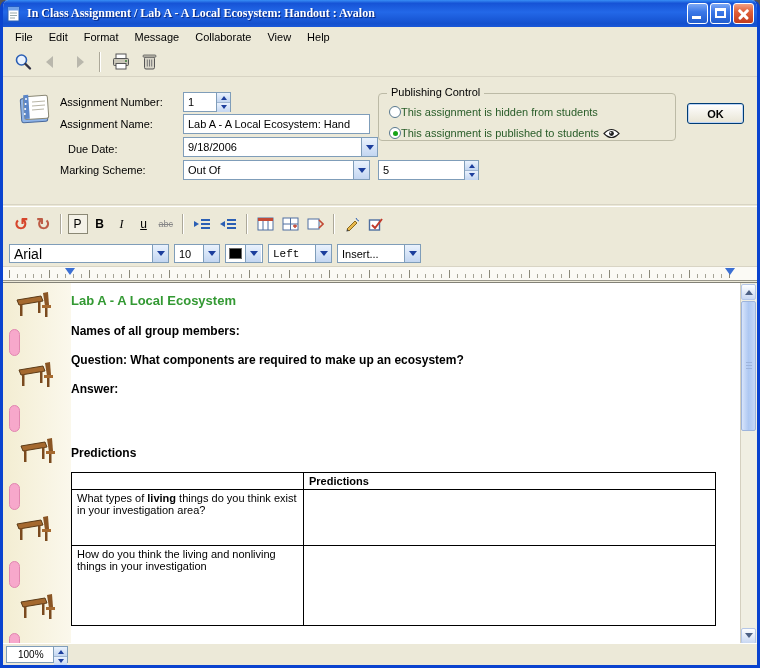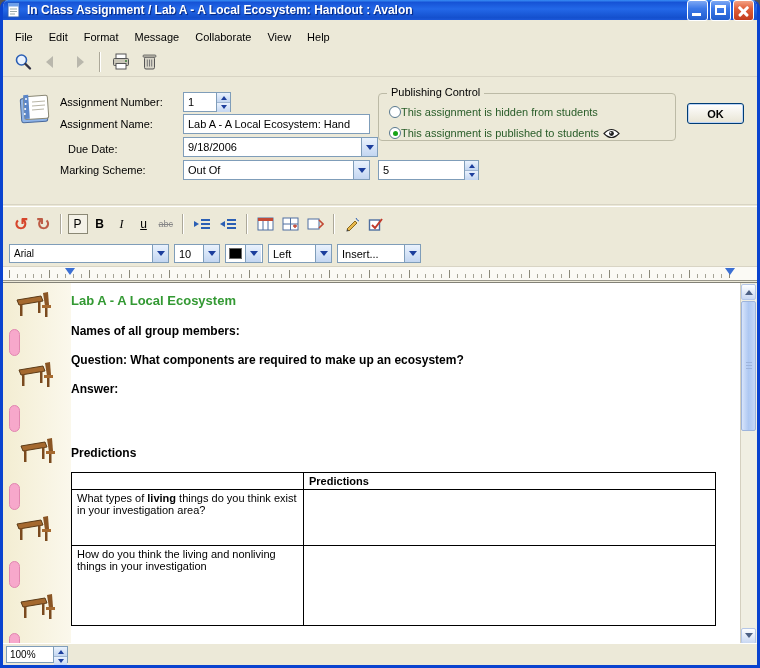--- a/index.html
+++ b/index.html
@@ -4,23 +4,23 @@
 <style>
   * { margin:0; padding:0; box-sizing:border-box; }
   body { font-family:"Liberation Sans", sans-serif; background:#555; }
   #window {
     position:relative; width:760px; height:668px; margin:0 auto;
     background:#ECE9D8; border:3px solid #0A43CF; border-top:none;
     border-radius:8px 8px 0 0; overflow:hidden;
   }
   
   .titlebar {
-    position:absolute; top:0; left:-3px; right:-3px; height:20px;
+    position:absolute; top:0; left:-3px; right:-3px; height:27px;
     background:linear-gradient(180deg,#388EF5 0%,#1653D6 12%,#2368E8 45%,#1450CE 88%,#1A57D8 100%);
-    border-radius:8px 8px 0 0; display:flex; align-items:center; padding:0 6px;
+    border-radius:8px 8px 0 0; display:flex; align-items:center; padding:0 6px;font-family:Liberation Serif, serif;
   }
   .ttext { color:#fff; font-size:12px; font-weight:bold; margin-left:5px; flex:1;
     white-space:nowrap; overflow:hidden; text-shadow:1px 1px 1px #00217a; }
   .tbtns { display:flex; gap:2px; }
   .wbtn { width:21px; height:21px; border:1px solid #fff; border-radius:3px;
     position:relative; cursor:pointer;
     background:linear-gradient(180deg,#7DA8F4 0%,#3C79E8 40%,#215DCE 100%); }
   .wbtn.close { background:linear-gradient(180deg,#F3A183 0%,#E0603A 40%,#C23C1E 100%); }
   .wbtn .bar { position:absolute; left:4px; bottom:4px; width:9px; height:3px; background:#fff; }
   .wbtn .box { position:absolute; left:4px; top:4px; width:11px; height:10px;
@@ -125,21 +125,21 @@
   .tri-up { width:0; height:0; border:4px solid transparent; border-bottom:5px solid #4D6185; margin-bottom:3px; }
   .tri-dn2 { width:0; height:0; border:4px solid transparent; border-top:5px solid #4D6185; margin-top:3px; }
   .thumb { position:absolute; left:1px; top:18px; width:15px; height:130px; border:1px solid #9DB4DC; border-radius:2px;
     background:linear-gradient(to right,#D7E4FB,#AEC8F2 50%,#C5D8F7); cursor:grab; }
   .thumb::after { content:''; position:absolute; left:4px; top:60px; width:6px; height:8px;
     background:repeating-linear-gradient(180deg,#9DB4DC 0 1px,transparent 1px 3px); }
   
   .statusbar { position:absolute; bottom:0; left:0; right:0; height:22px; background:#ECE9D8;
     border-top:1px solid #fff; display:flex; align-items:center; padding:0 3px; }
   .zoomwidget { width:62px; height:17px; background:#fff; border:1px solid #7F9DB9;
-    display:flex; align-items:center; }
+    display:flex; align-items:center;padding-left:8px; }
   .zoomwidget .val { flex:1; font-size:10px; padding-left:3px; }
   svg { display:block; }
 </style>
 </head>
 <body>
 
 <div id="window">
 
   <div class="titlebar">
     <span>
@@ -354,38 +354,38 @@
     <span class="edbtn">
       <svg width="16" height="15" viewBox="0 0 16 15">
         <rect x="1.5" y="3" width="10" height="10" fill="#fff" stroke="#4F6FA0" stroke-width="1.4"></rect>
         <path d="M4 8 L7 11 L14 2" fill="none" stroke="#C0392B" stroke-width="2"></path>
       </svg>
     </span>
   </div>
 
   <div class="edtb2">
     <div class="combo2" style="width:160px;">
-      <span class="val" style="font-size:10px; padding:0 4px; flex:1;">Arial</span>
+      <span class="val" style="font-size:14px; padding:0 4px; flex:1;">Arial</span>
       <span class="drop">
           <span class="tri-down"></span>
         </span>
     </div>
     <div class="combo2" style="width:46px;">
       <span class="val" style="font-size:11px; padding:0 4px; flex:1;">10</span>
       <span class="drop">
           <span class="tri-down"></span>
         </span>
     </div>
     <div class="combo2" style="width:38px;">
       <span class="swatch"></span>
       <span class="drop">
           <span class="tri-down"></span>
         </span>
     </div>
-    <div class="combo2" style="width:64px;">
+    <div class="combo2" style="width:64px;font-family:Liberation Mono, monospace;">
       <span class="val" style="font-size:11px; padding:0 4px; flex:1;">Left</span>
       <span class="drop">
           <span class="tri-down"></span>
         </span>
     </div>
     <div class="combo2" style="width:84px;">
       <span class="val" style="font-size:11px; padding:0 4px; flex:1;">Insert...</span>
       <span class="drop">
           <span class="tri-down"></span>
         </span>

